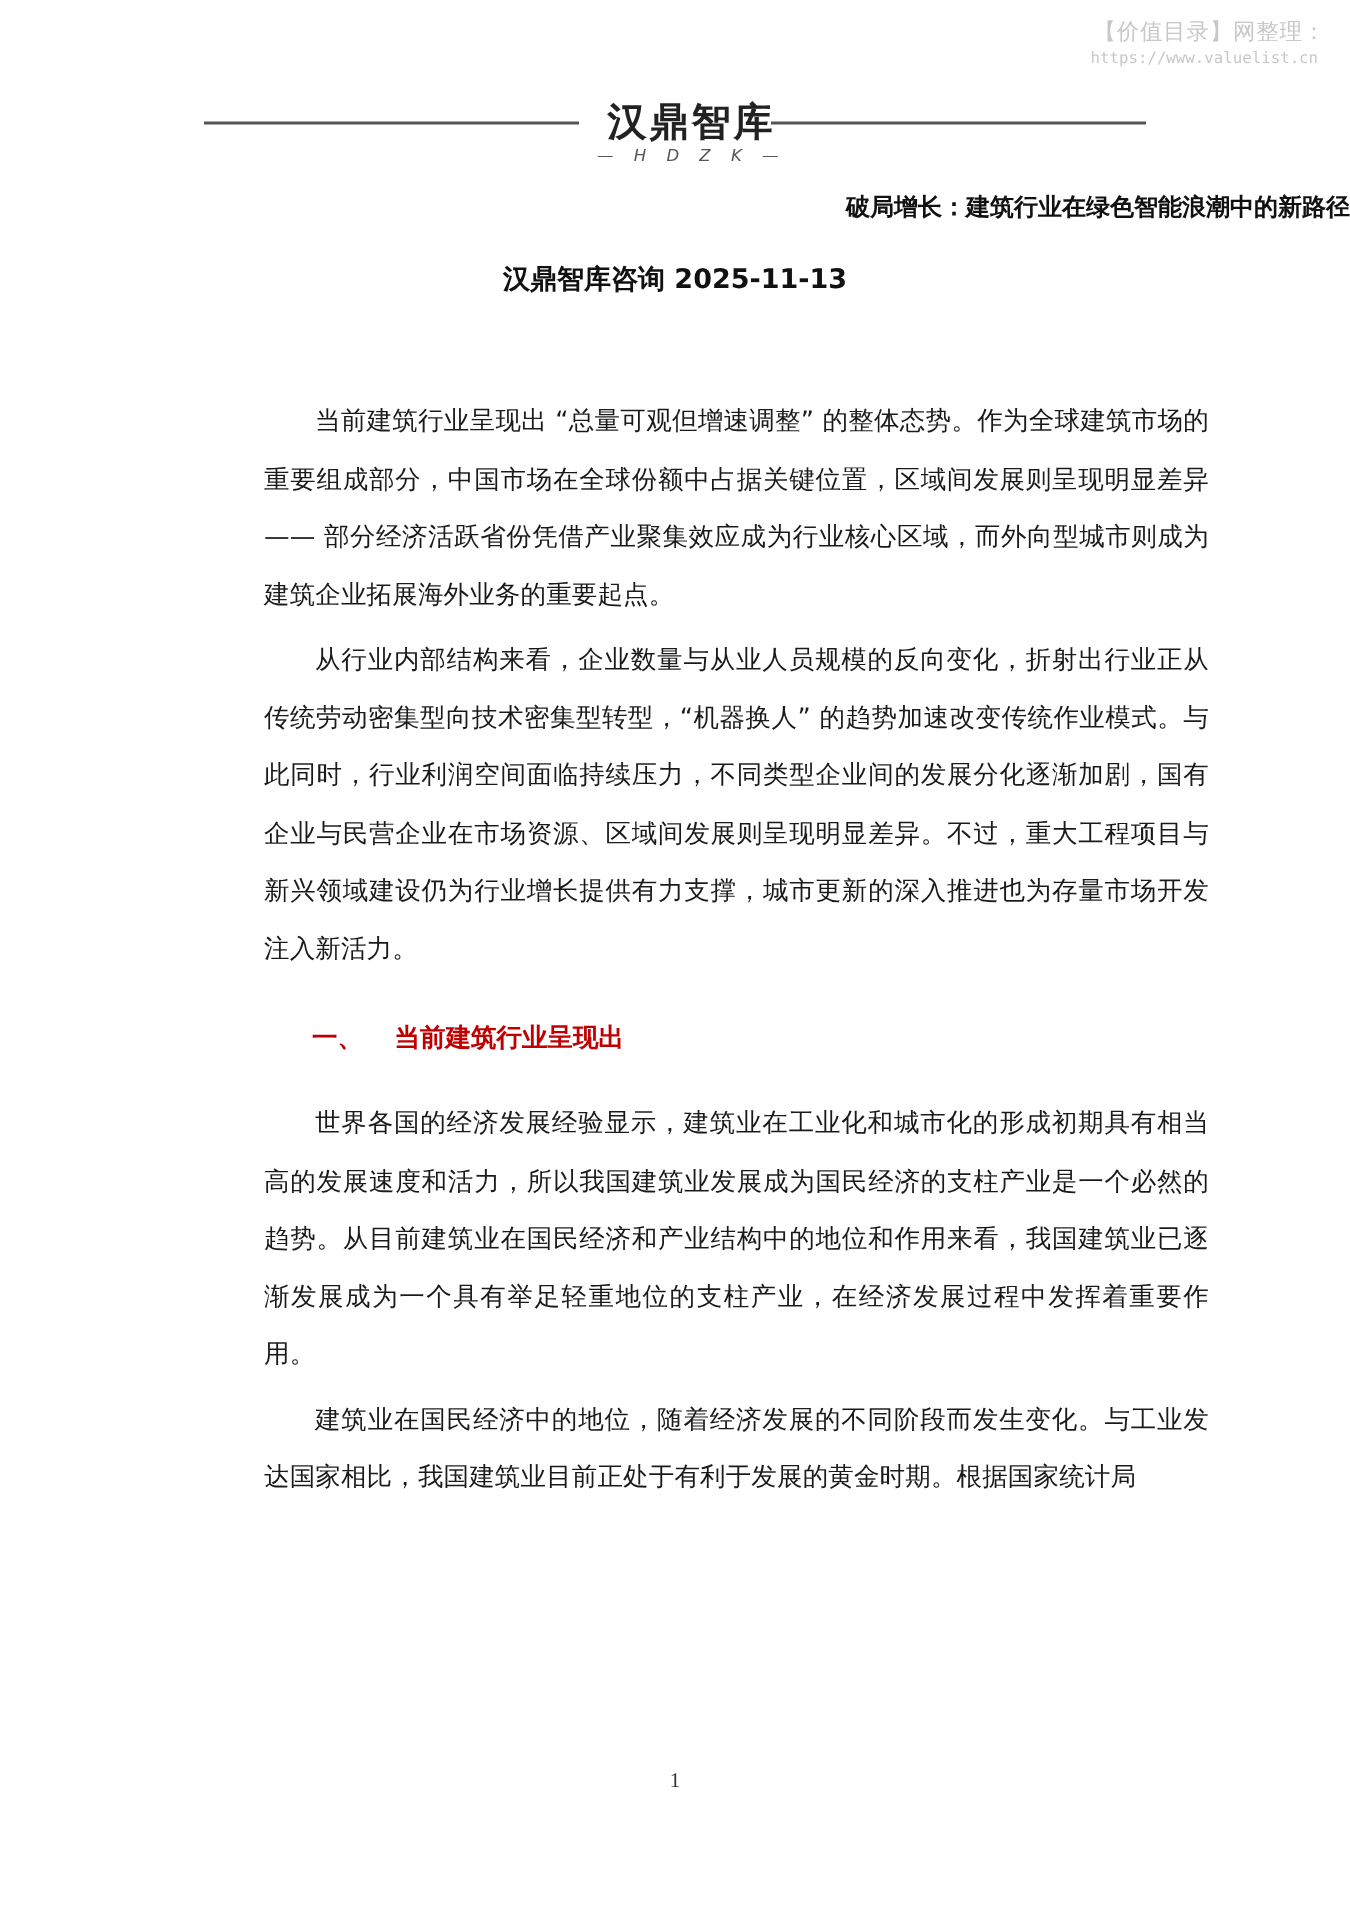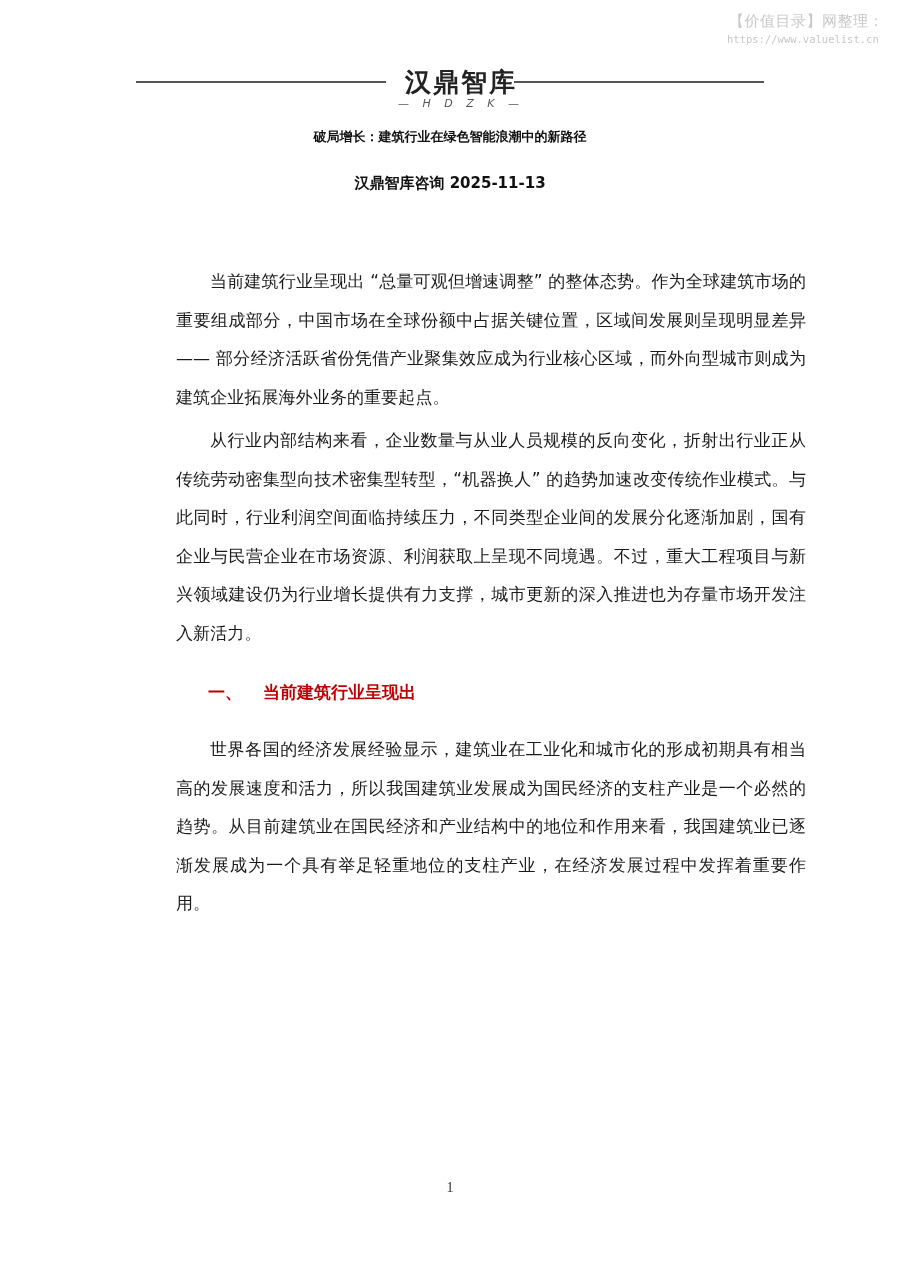--- a/index.html
+++ b/index.html
@@ -11,22 +11,22 @@
 
   .logo-row { position: absolute; left: 136px; top: 66px; width: 628px; height: 46px; }
   .logo-rule { position: absolute; top: 15px; height: 2px; background: #555; }
   .logo-rule.left { left: 0; width: 250px; }
   .logo-rule.right { left: 378px; width: 250px; }
   .logo { position: absolute; left: 250px; top: 0; width: 128px; text-align: center; background: #fff; margin-left: 11px; }
   .logo .logo-cn { font-size: 26px; font-weight: bold; letter-spacing: 2px; color: #222; line-height: 32px; }
   .logo .logo-en { font-size: 11px; color: #555; letter-spacing: 5px; line-height: 12px; font-style: italic; }
 
   .title { position: absolute; left: 0; width: 900px; text-align: center; font-weight: bold; color: #111; }
-  .title.main { top: 128px; font-size: 13px; }
-  .title.sub { top: 174px; font-size: 15px; }
+  .title.main { top: 128px; font-size: 16px; text-align: right; }
+  .title.sub { top: 174px; font-size: 18px; }
 
   .content { position: absolute; left: 136px; top: 262px; width: 630px; margin-left: 40px; }
   .para { font-size: 17px; line-height: 38.5px; text-indent: 2em; margin: 0 0 5px 0; text-align: justify; letter-spacing: 0.1px; }
   .section-heading { color: #c00000; font-weight: bold; font-size: 17px; line-height: 24px; margin: 28px 0 26px 32px; display: flex; }
   .section-heading .num { width: 55px; }
   .page-number { position: absolute; left: 0; width: 900px; top: 1180px; text-align: center; font-family: "Liberation Serif", "DejaVu Serif", serif; font-size: 14px; color: #333; }
 </style>
 </head>
 <body>
 
@@ -42,23 +42,24 @@
     <div class="logo-en">— H D Z K —</div>
   </div>
   <div class="logo-rule right"></div>
 </div>
 
 <div class="title main">破局增长：建筑行业在绿色智能浪潮中的新路径</div>
 <div class="title sub">汉鼎智库咨询 2025-11-13</div>
 
 <div class="content">
   <p class="para">当前建筑行业呈现出 “总量可观但增速调整” 的整体态势。作为全球建筑市场的重要组成部分，中国市场在全球份额中占据关键位置，区域间发展则呈现明显差异 —— 部分经济活跃省份凭借产业聚集效应成为行业核心区域，而外向型城市则成为建筑企业拓展海外业务的重要起点。</p>
-  <p class="para">从行业内部结构来看，企业数量与从业人员规模的反向变化，折射出行业正从传统劳动密集型向技术密集型转型，“机器换人” 的趋势加速改变传统作业模式。与此同时，行业利润空间面临持续压力，不同类型企业间的发展分化逐渐加剧，国有企业与民营企业在市场资源、利润获取上呈现不同境遇。不过，重大工程项目与新兴领域建设仍为行业增长提供有力支撑，城市更新的深入推进也为存量市场开发注入新活力。</p>
+  <p class="para">从行业内部结构来看，企业数量与从业人员规模的反向变化，折射出行业正从传统劳动密集型向技术密集型转型，“机器换人” 的趋势加速改变传统作业模式。与此同时，行业利润空间面临持续压力，不同类型企业间的发展分化逐渐加剧，国有企业与民营企业在市场资源、区域间发展则呈现明显差异。不过，重大工程项目与新兴领域建设仍为行业增长提供有力支撑，城市更新的深入推进也为存量市场开发注入新活力。</p>
 
   <div class="section-heading">
     <span class="num">一、</span>
     <span>当前建筑行业呈现出</span>
   </div>
 
   <p class="para">世界各国的经济发展经验显示，建筑业在工业化和城市化的形成初期具有相当高的发展速度和活力，所以我国建筑业发展成为国民经济的支柱产业是一个必然的趋势。从目前建筑业在国民经济和产业结构中的地位和作用来看，我国建筑业已逐渐发展成为一个具有举足轻重地位的支柱产业，在经济发展过程中发挥着重要作用。</p>
+  <p class="para">建筑业在国民经济中的地位，随着经济发展的不同阶段而发生变化。与工业发达国家相比，我国建筑业目前正处于有利于发展的黄金时期。根据国家统计局</p>
 </div>
 
 <div class="page-number">1</div>
 
 </body></html>

